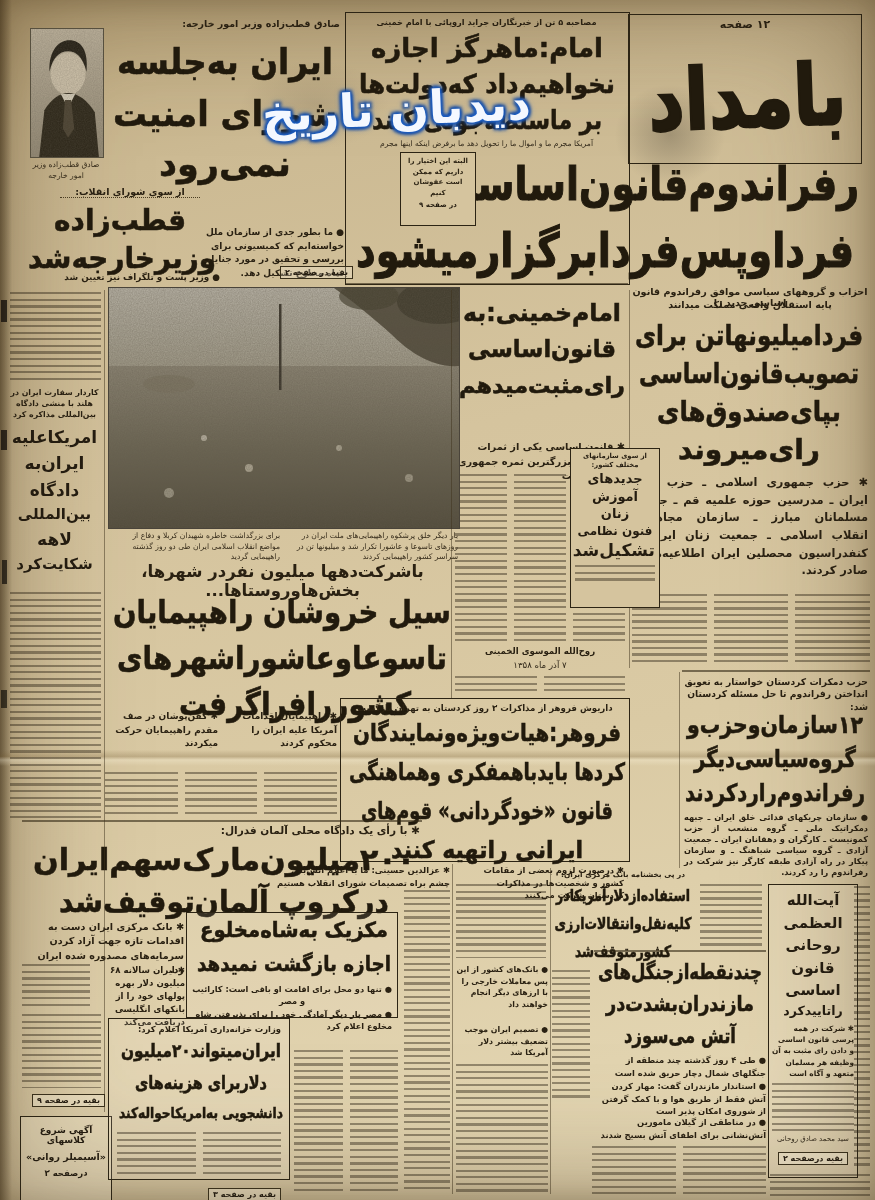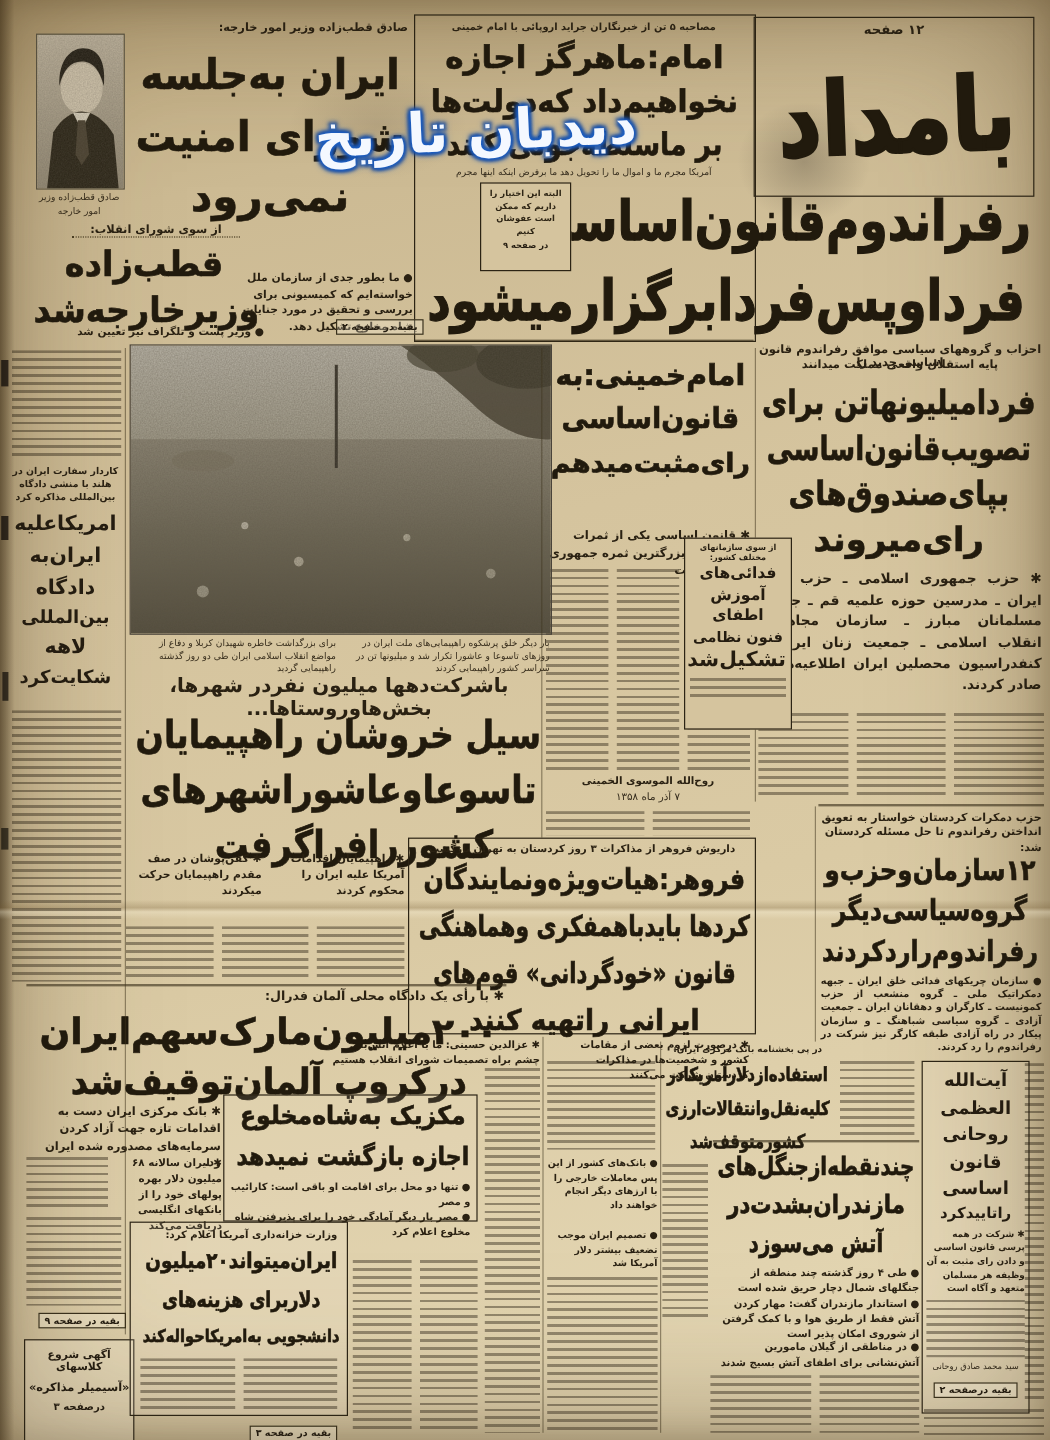--- a/index.html
+++ b/index.html
@@ -156,23 +156,23 @@
     </div>
   <div class="abs c k" style="left:455px;top:646px;width:170px;font-size:8.6px;">روح‌الله الموسوی الخمینی</div>
   <div class="abs c" style="left:455px;top:660px;width:170px;font-size:8.6px;color:#32291a;">۷ آذر ماه ۱۳۵۸</div>
   <div class="abs cols" style="left:455px;top:676px;width:170px;height:20px;">
       <div class="tx"></div>
       <div class="tx"></div>
     </div>
 
   <div class="abs b" style="left:570px;top:448px;width:80px;height:152px;background:#d5c49e;z-index:4;padding:3px 4px;">
     <div class="c" style="font-size:6.8px;font-weight:bold;line-height:1.35;">از سوی سازمانهای مختلف کشور:</div>
-    <div class="stack" style="font-size:13px;">فدائی‌های</div>
+    <div class="stack" style="font-size:13px;">جدید‌های</div>
     <div class="stack" style="font-size:13px;">آموزش</div>
-    <div class="stack" style="font-size:13px;">اطفای</div>
+    <div class="stack" style="font-size:13px;">زنان</div>
     <div class="stack" style="font-size:12px;">فنون نظامی</div>
     <div class="stack" style="font-size:17px;">تشکیل‌شد</div>
     <div class="tx" style="height:16px;margin-top:3px;"></div>
   </div>
 
   <div class="abs" style="left:108px;top:287px;width:350px;height:240px;border:1px solid #4a443a;">
     <svg viewBox="0 0 350 240" preserveAspectRatio="none" width="100%" height="100%">
       <defs>
         <filter id="grain1">
             <feTurbulence type="fractalNoise" baseFrequency="0.85" numOctaves="2" stitchTiles="stitch"></feTurbulence>
@@ -237,21 +237,21 @@
   </div>
   <div class="abs cols" style="left:10px;top:592px;width:91px;height:226px;">
       <div class="tx"></div>
     </div>
   <div class="abs cols" style="left:22px;top:1014px;width:79px;height:74px;">
       <div class="tx"></div>
     </div>
   <div class="abs tag" style="left:32px;top:1094px;">بقیه در صفحه ۹</div>
   <div class="abs b c" style="left:20px;top:1116px;width:90px;height:78px;background:rgba(255,250,235,.18);padding-top:8px;">
     <div style="font-size:9px;font-weight:bold;">آگهی شروع کلاسهای</div>
-    <div style="font-size:9.5px;font-weight:bold;margin-top:6px;">«آسیمیلر مذاکره»</div>
+    <div style="font-size:9.5px;font-weight:bold;margin-top:6px;">«آسیمیلر روانی»</div>
     <div style="font-size:8.5px;font-weight:bold;margin-top:6px;">درصفحه ۳</div>
   </div>
 
   <div class="abs b" style="left:340px;top:698px;width:288px;height:162px;">
     <div class="c k" style="font-size:8.6px;margin-top:4px;">داریوش فروهر از مذاکرات ۳ روز کردستان به تهران بازگشت</div>
     <svg class="hl" width="284" height="35">
         <text x="142" y="28" text-anchor="middle" font-size="24" textLength="268" lengthAdjust="spacingAndGlyphs">فروهر:هیات‌ویژه‌ونمایندگان</text>
       </svg>
     <svg class="hl" width="284" height="35">
         <text x="142" y="28" text-anchor="middle" font-size="24" textLength="276" lengthAdjust="spacingAndGlyphs">کردها بایدباهمفکری وهماهنگی</text>
@@ -293,21 +293,21 @@
       <div class="tx"></div>
     </div>
 
   <div class="abs b" style="left:186px;top:912px;width:210px;height:104px;background:rgba(255,250,235,.1);">
     <svg class="hl" width="206" height="30">
         <text x="103" y="24" text-anchor="middle" font-size="21" textLength="188" lengthAdjust="spacingAndGlyphs">مکزیک به‌شاه‌مخلوع</text>
       </svg>
     <svg class="hl" width="206" height="30">
         <text x="103" y="24" text-anchor="middle" font-size="21" textLength="194" lengthAdjust="spacingAndGlyphs">اجازه بازگشت نمیدهد</text>
       </svg>
-    <div class="bul r" style="font-size:8.2px;padding:2px 5px 0;">● تنها دو محل برای اقامت او باقی است: کارائیب و مصر</div>
+    <div class="bul r" style="font-size:8.2px;padding:2px 5px 0;text-align:center;">● تنها دو محل برای اقامت او باقی است: کارائیب و مصر</div>
     <div class="bul r" style="font-size:8.2px;padding:0 5px;">● مصر بار دیگر آمادگی خود را برای پذیرفتن شاه مخلوع اعلام کرد</div>
   </div>
   <div class="abs cols" style="left:294px;top:1050px;width:104px;height:144px;">
       <div class="tx"></div>
       <div class="tx"></div>
     </div>
   <div class="abs cols" style="left:404px;top:890px;width:46px;height:304px;">
       <div class="tx"></div>
     </div>
 

